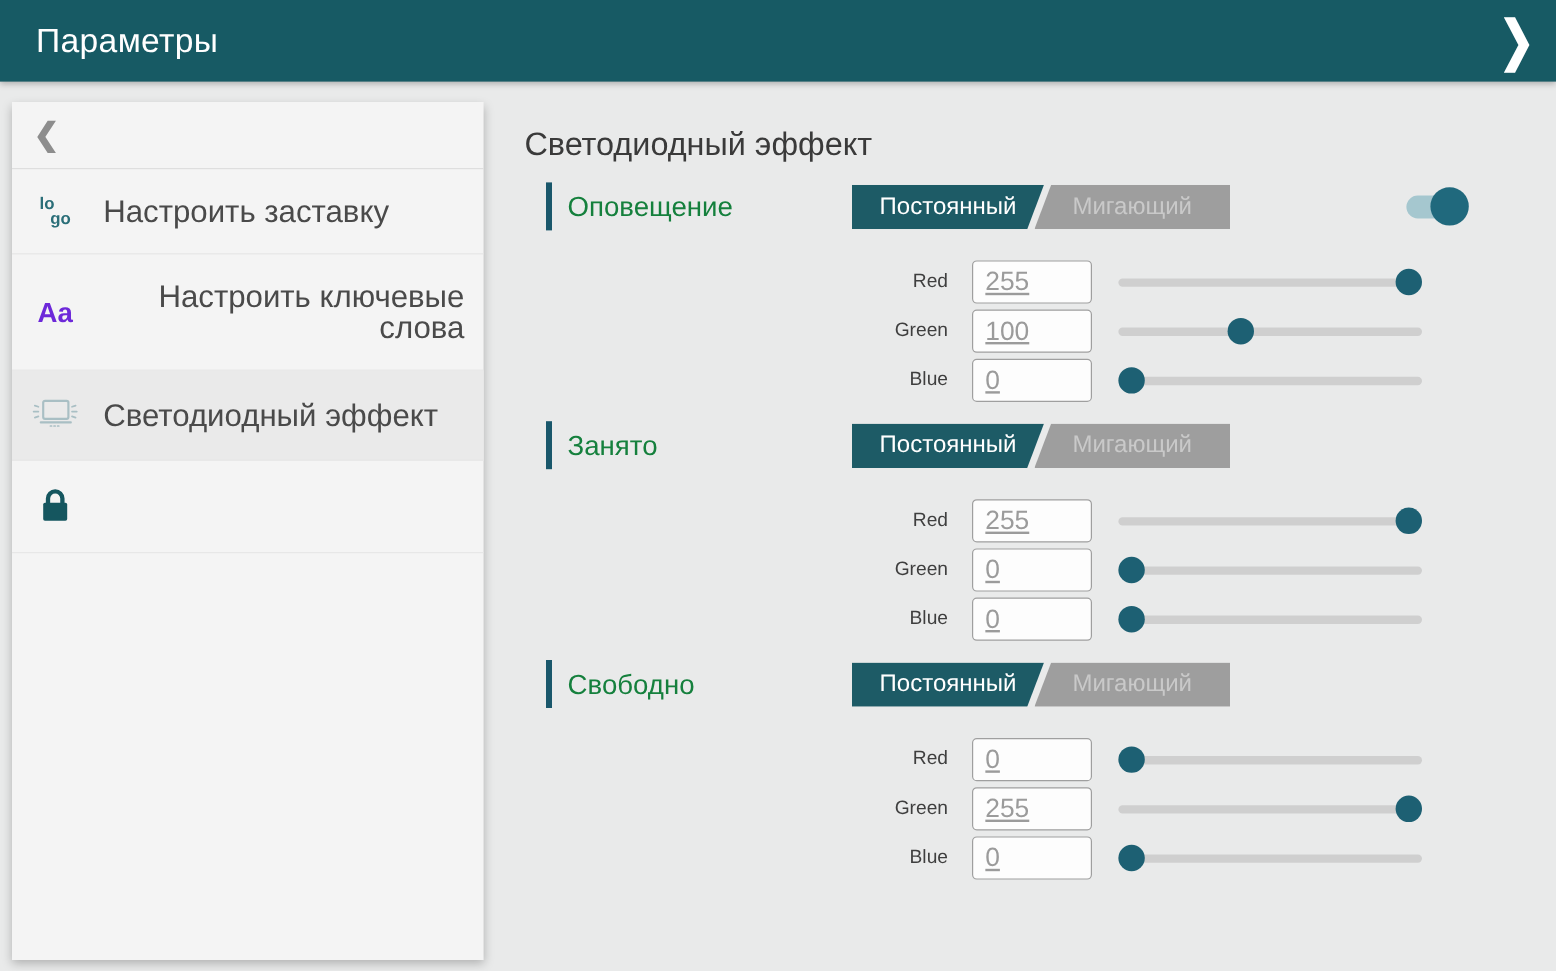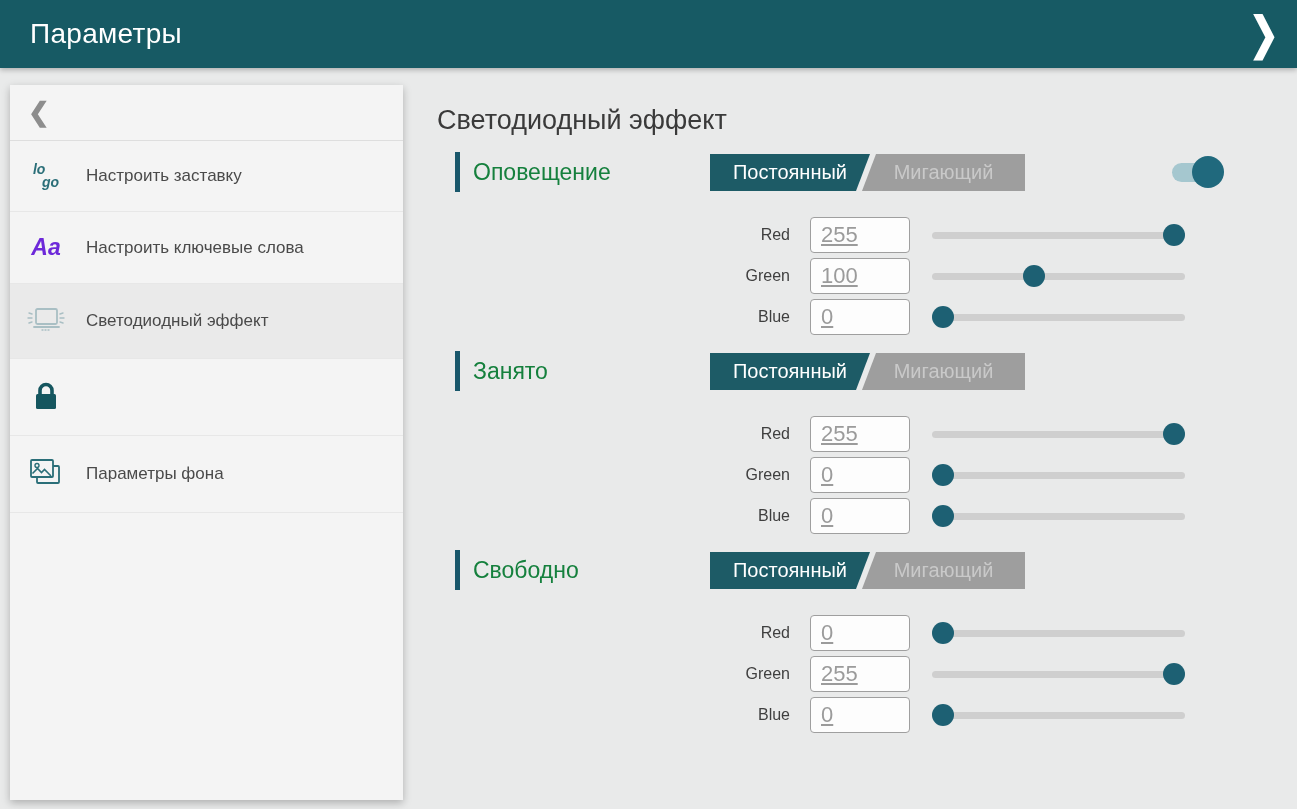--- a/index.html
+++ b/index.html
@@ -20,22 +20,22 @@
   .appbar-expand{position:absolute;right:18px;top:10px;color:#fff;font-size:36px;font-weight:bold;
     transform:scaleY(1.25);cursor:pointer;line-height:48px;}
 
   
   .sidebar{position:absolute;left:10px;top:85px;width:393px;height:715px;background:var(--sidebar-bg);
     box-shadow:0 3px 8px rgba(0,0,0,.25);z-index:2;}
   .sidebar-head{height:56px;display:flex;align-items:center;padding-left:18px;border-bottom:1px solid #dedede;}
   .back-chevron{color:#8d8d8d;font-size:26px;font-weight:bold;cursor:pointer;}
   .side-item{display:flex;align-items:center;padding:22px 16px 22px 14px;border-bottom:1px solid #e7e7e7;cursor:pointer;}
   .side-item.selected{background:var(--sidebar-selected-bg);}
-  .side-icon{width:44px;min-width:44px;display:flex;align-items:center;justify-content:center;margin-right:18px;font-style:italic;}
-  .side-label{font-size:17px;line-height:26px;color:#4a4a4a;text-align:right;}
+  .side-icon{width:44px;min-width:44px;display:flex;align-items:center;justify-content:center;margin-right:18px;}
+  .side-label{font-size:26px;line-height:26px;color:#4a4a4a;text-align:right;}
   .logo-glyph{display:flex;flex-direction:column;color:var(--icon-teal);font-size:14px;font-weight:600;line-height:13px;}
   .logo-glyph .go{margin-left:9px;}
   .aa-glyph{color:#6d28d9;font-size:23px;font-weight:bold;}
 
   
   .main{position:absolute;left:437px;top:68px;right:0;bottom:0;padding-top:34px;}
   .page-title{font-size:27px;line-height:36px;color:#3a3a3a;font-weight:normal;margin-bottom:14px;}
   .section{margin-bottom:14px;}
   .sec-header{position:relative;height:40px;display:flex;align-items:center;padding-left:36px;margin-bottom:22px;}
   .sec-bar{position:absolute;left:18px;top:0;width:5px;height:40px;background:var(--accent-bar);}
@@ -106,31 +106,20 @@
 
     <div class="side-item">
       <span class="side-icon">
         <svg width="28" height="32" viewBox="0 0 28 32">
           <path d="M8 14 V9.5 a6 6 0 0 1 12 0 V14" fill="none" stroke="#15565f" stroke-width="3.6"></path>
           <rect x="4" y="13" width="20" height="15" rx="1.5" fill="#15565f"></rect>
         </svg>
       </span>
     </div>
 
-    <div class="side-item">
-      <span class="side-icon">
-        <svg width="36" height="32" viewBox="0 0 36 32" fill="none" stroke="#2a6e78" stroke-width="1.8">
-          <rect x="9" y="8" width="22" height="17" rx="1"></rect>
-          <rect x="3" y="2" width="22" height="17" rx="1" fill="#f4f4f4"></rect>
-          <circle cx="9" cy="7.5" r="2" stroke-width="1.4"></circle>
-          <path d="M4.5 15.5 l5 -5 4 4 3 -3 6.5 6.5" stroke-width="1.6"></path>
-        </svg>
-      </span>
-      <span class="side-label">Параметры фона</span>
-    </div>
   </div>
 
   <div class="main">
     <h1 class="page-title">Светодиодный эффект</h1>
 
     <div class="section">
       <div class="sec-header">
         <div class="sec-bar"></div>
         <div class="sec-name">Оповещение</div>
         <div class="mode-group">

